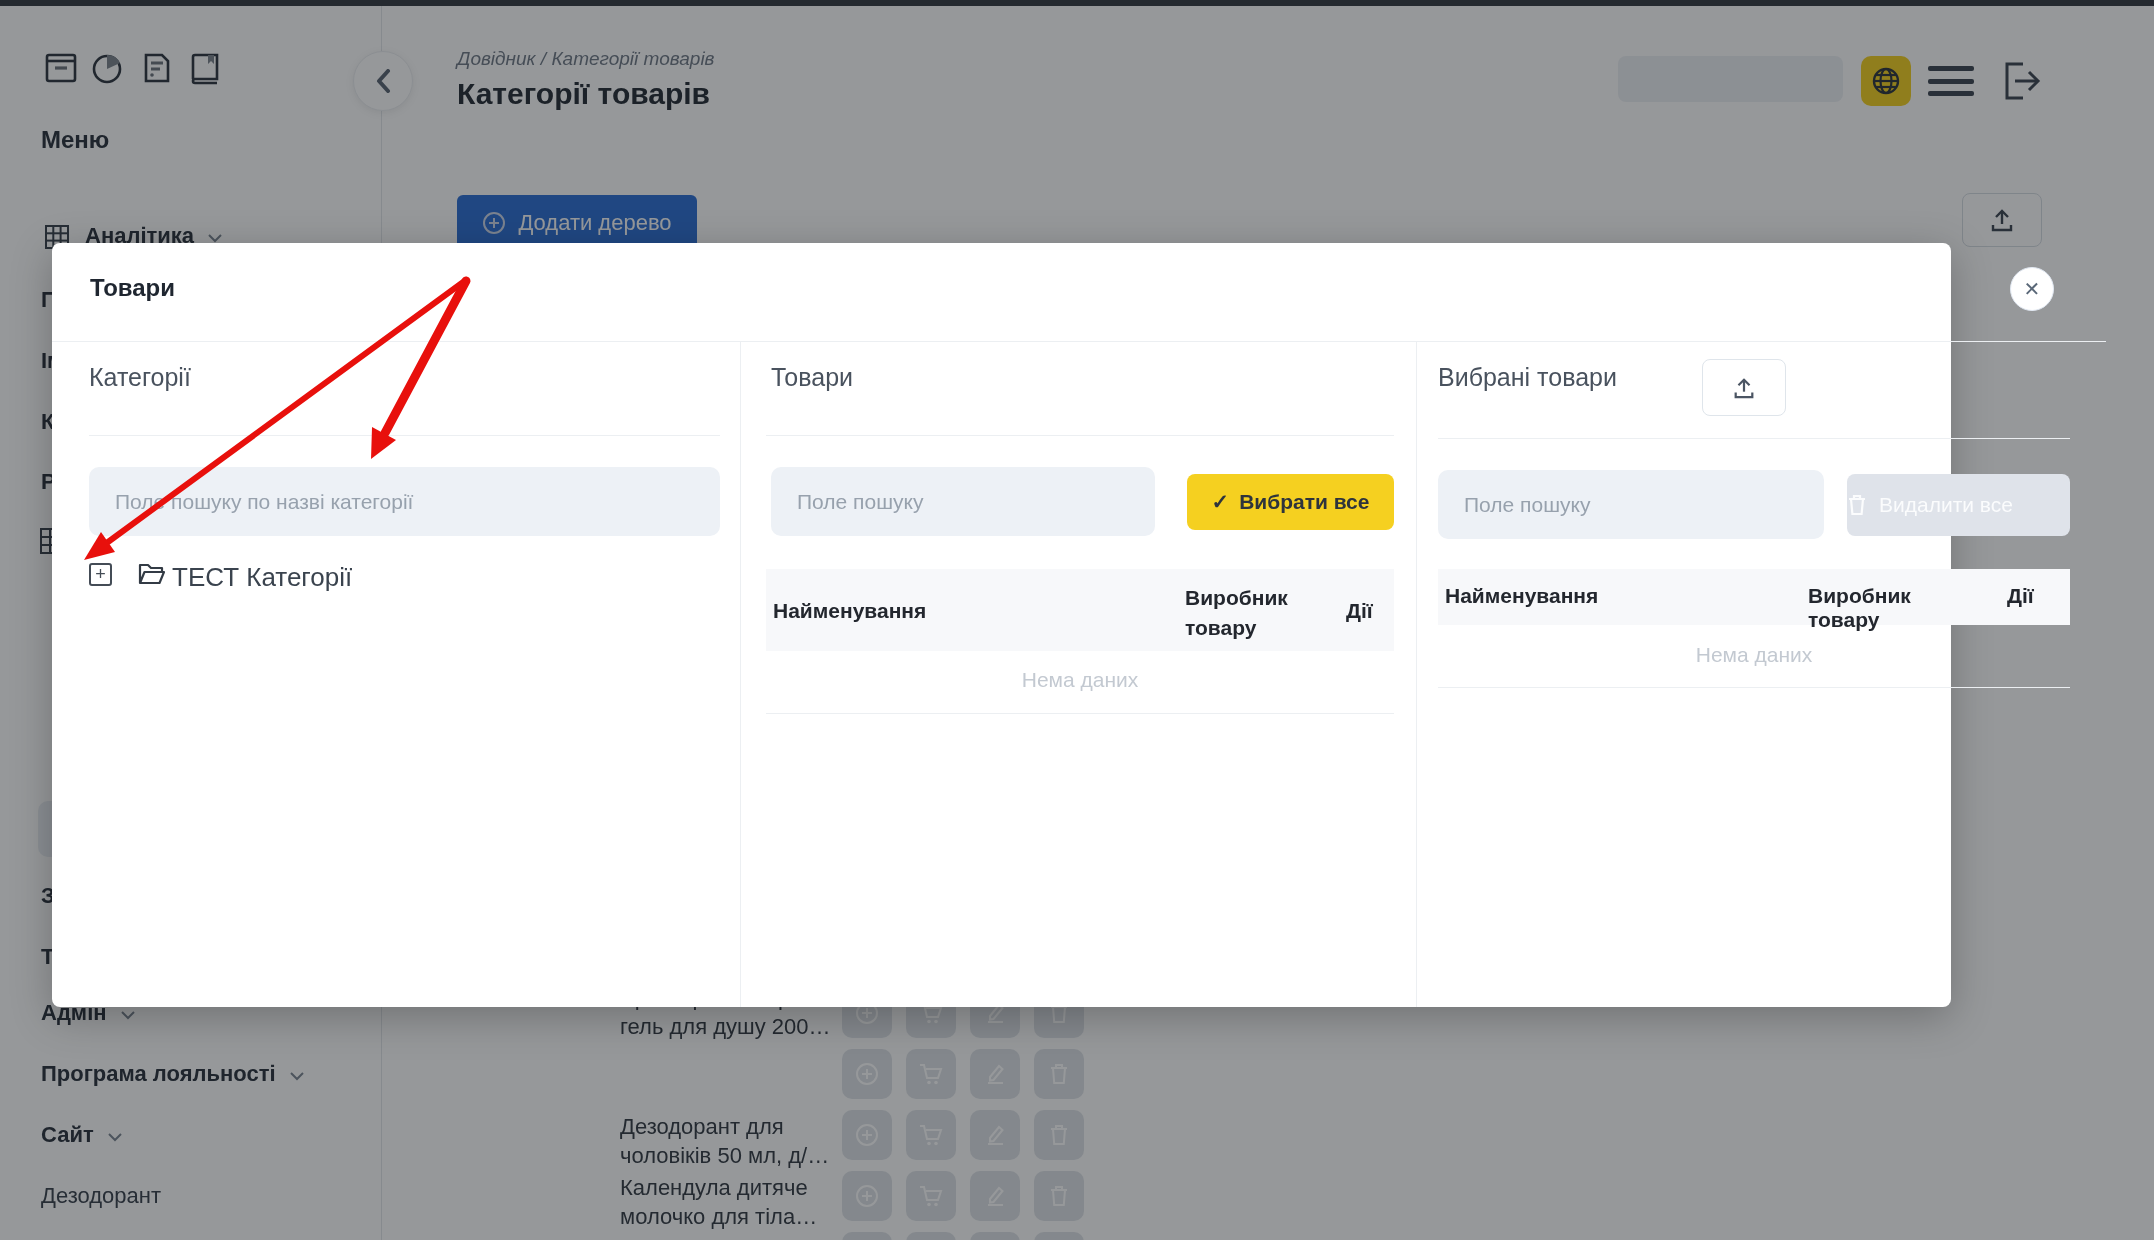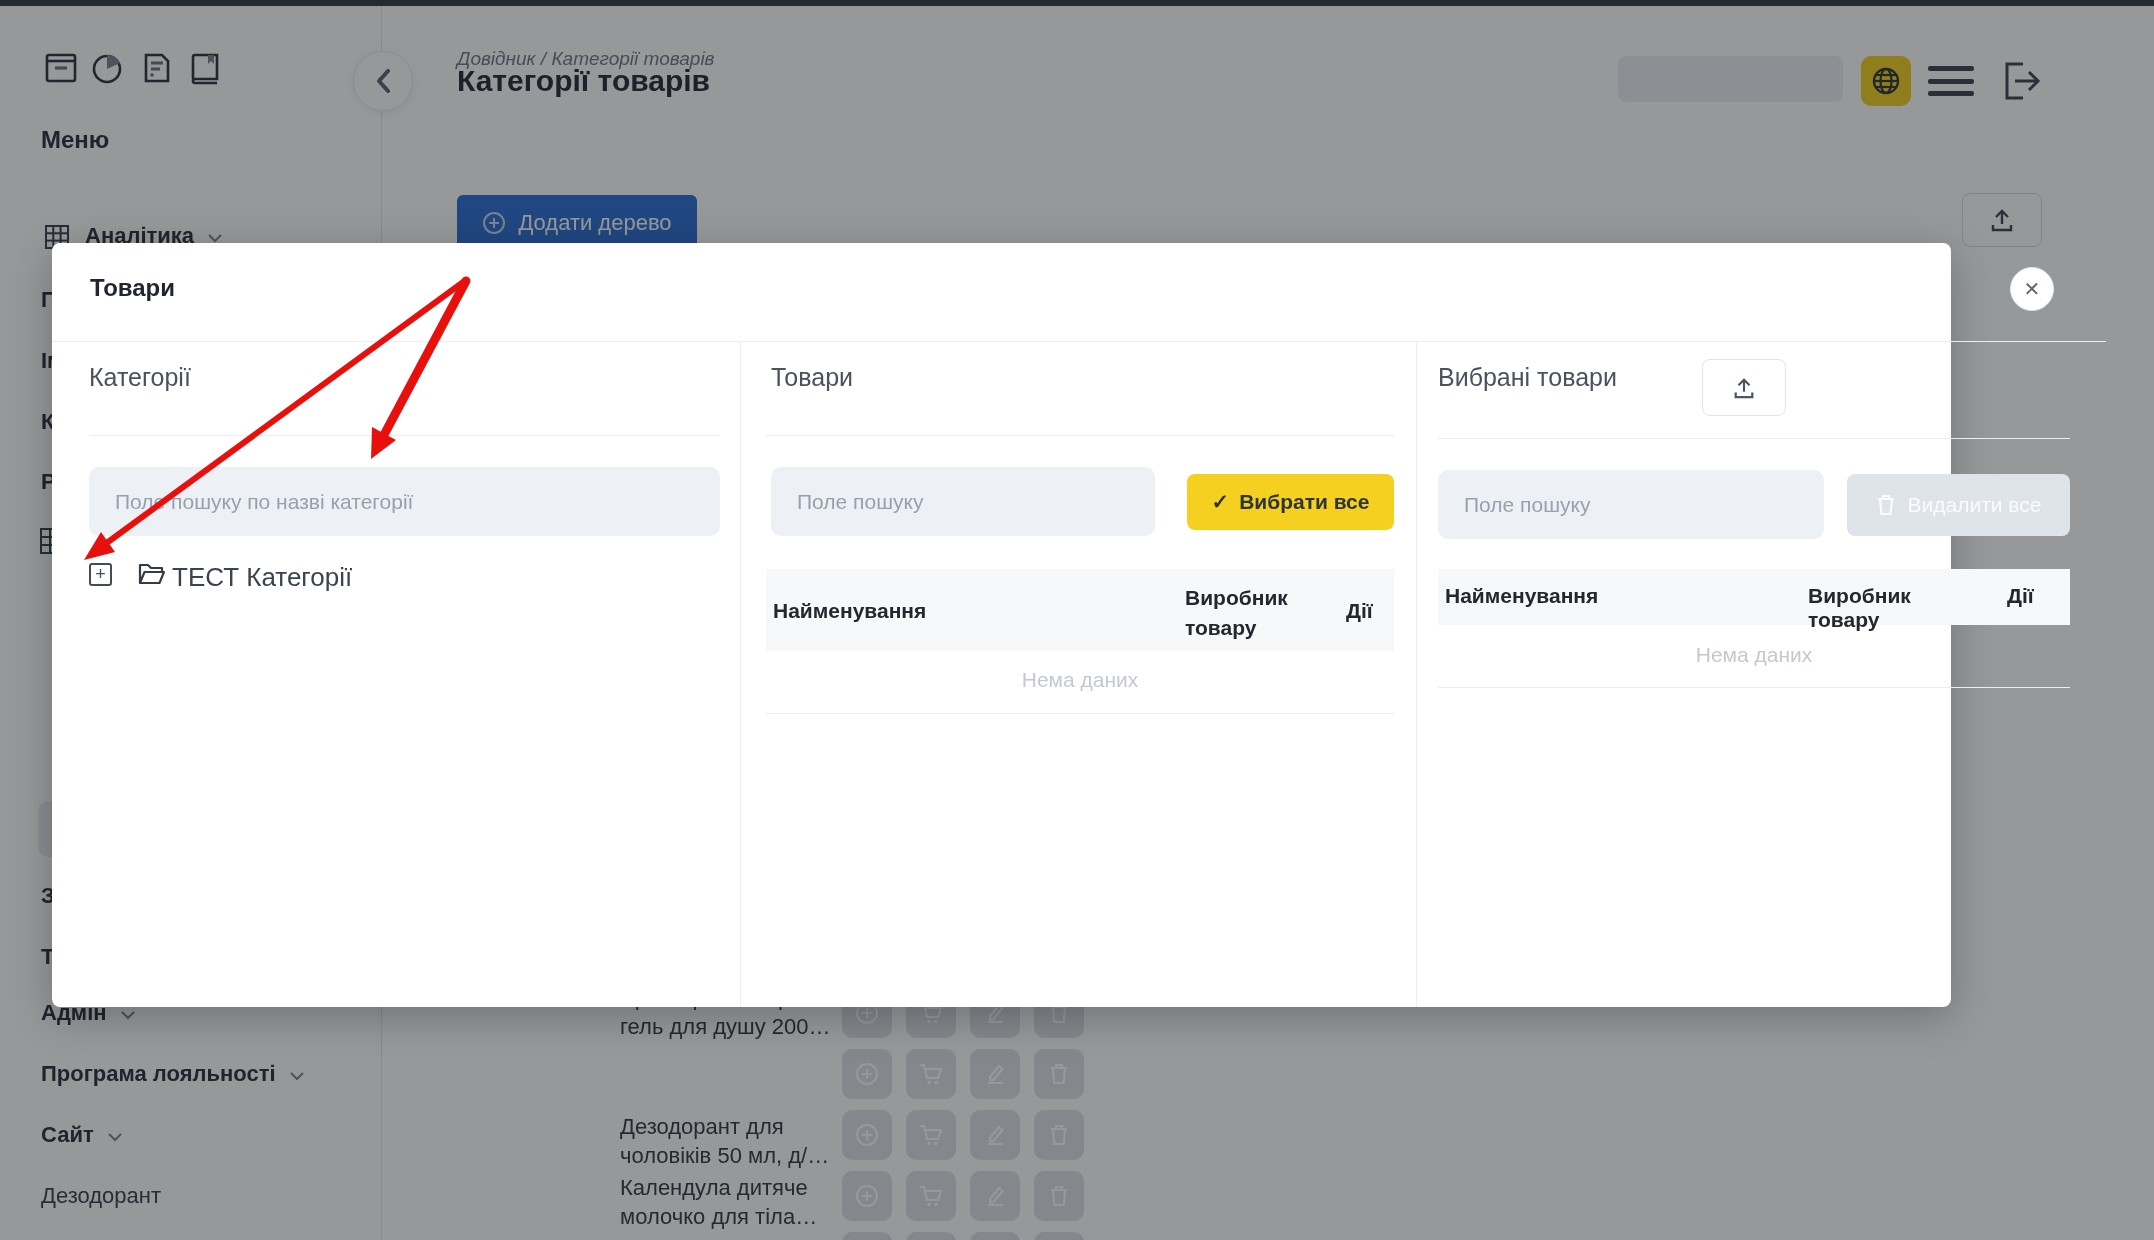--- a/index.html
+++ b/index.html
@@ -23,21 +23,21 @@
   .icon-box-ghost { left:38px; top:795px; width:56px; height:56px; border-radius:10px;
     background:#e9edf2; }
 
   
   #collapse-btn { left:353px; top:51px; width:60px; height:60px; border-radius:50%;
     background:#fff; border:1px solid #eceef1; box-shadow:0 2px 8px rgba(0,0,0,.08);
     display:flex; align-items:center; justify-content:center; }
 
   
   .breadcrumb { left:457px; top:48px; font-size:19px; color:#707a87;font-style:italic; }
-  .page-title { left:457px; top:64px; font-size:30px; font-weight:700; color:#262d36; }
+  .page-title { left:457px; top:77px; font-size:30px; font-weight:700; color:#262d36; }
   .hdr-search { left:1618px; top:56px; width:225px; height:46px; border-radius:8px;
     background:#eef1f5; border:none; }
   .globe-btn { left:1861px; top:56px; width:50px; height:50px; border-radius:10px;
     background:#f5d020; display:flex; align-items:center; justify-content:center; }
   .burger { left:1928px; top:66px; width:46px; height:30px; display:flex;
     flex-direction:column; justify-content:space-between; }
   .burger span { display:block; height:5px; border-radius:2px; background:#3e4752; }
 
   .add-tree-btn { left:457px; top:195px; width:240px; height:56px; border-radius:6px;
     background:#2d6fd4; color:#fff; font-size:22px; display:flex; gap:12px;
@@ -75,21 +75,21 @@
     background:#f5d020; border:none; color:#2e343c; font-size:21px; font-weight:600;
     display:flex; gap:10px; align-items:center; justify-content:center; }
   .save-btn { left:1754px; top:116px; width:264px; height:57px; border-radius:8px;
     background:#2d6fd4; border:none; color:#fff; font-size:21px;
     display:flex; gap:12px; align-items:center; justify-content:center; }
   .upload-btn-modal { left:1650px; top:116px; width:84px; height:57px; border-radius:8px;
     background:#fff; border:1px solid #dfe5eb; display:flex; align-items:center;
     justify-content:center; }
   .del-btn { left:1795px; top:231px; width:223px; height:62px; border-radius:8px;
     background:#dfe3ea; border:none; color:#fbfcfd; font-size:21px;
-    display:flex; gap:12px; align-items:center; justify-content:center; }
+    display:flex; gap:12px; align-items:center; }
 
   .plus-box { left:37px; top:320px; width:23px; height:23px; border:2px solid #444c56;
     border-radius:3px; color:#444c56; font-size:18px; line-height:19px; text-align:center; }
   .tree-label { left:120px; top:319px; font-size:26px; color:#3a434e; }
 
   #arrows { position:absolute; left:0; top:0; z-index:20; pointer-events:none; }
 </style>
 </head>
 <body>
 

